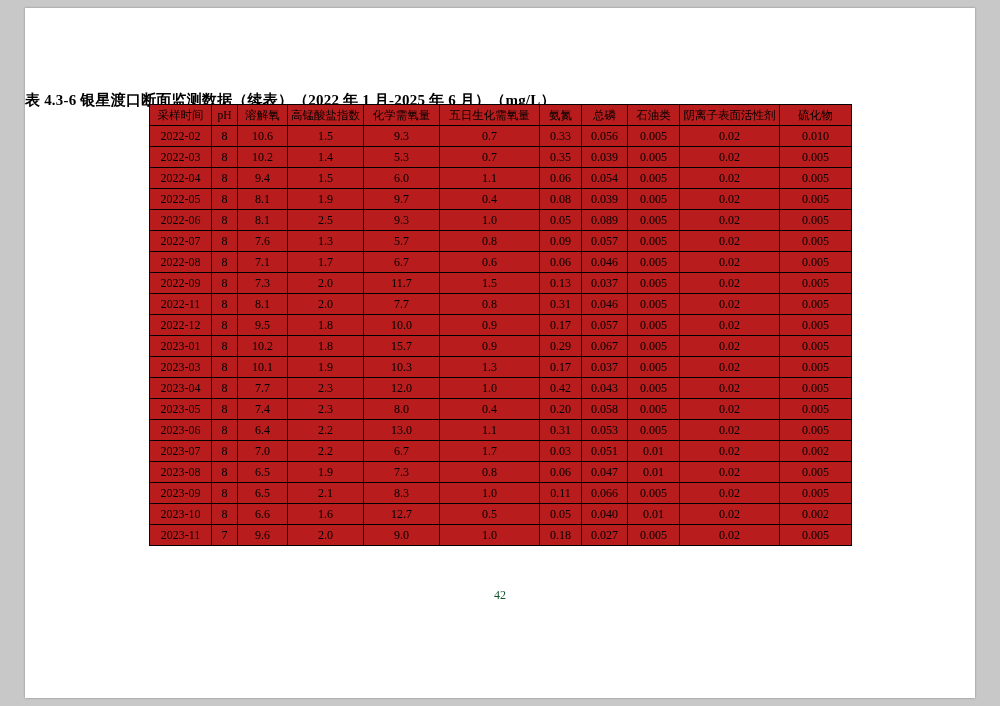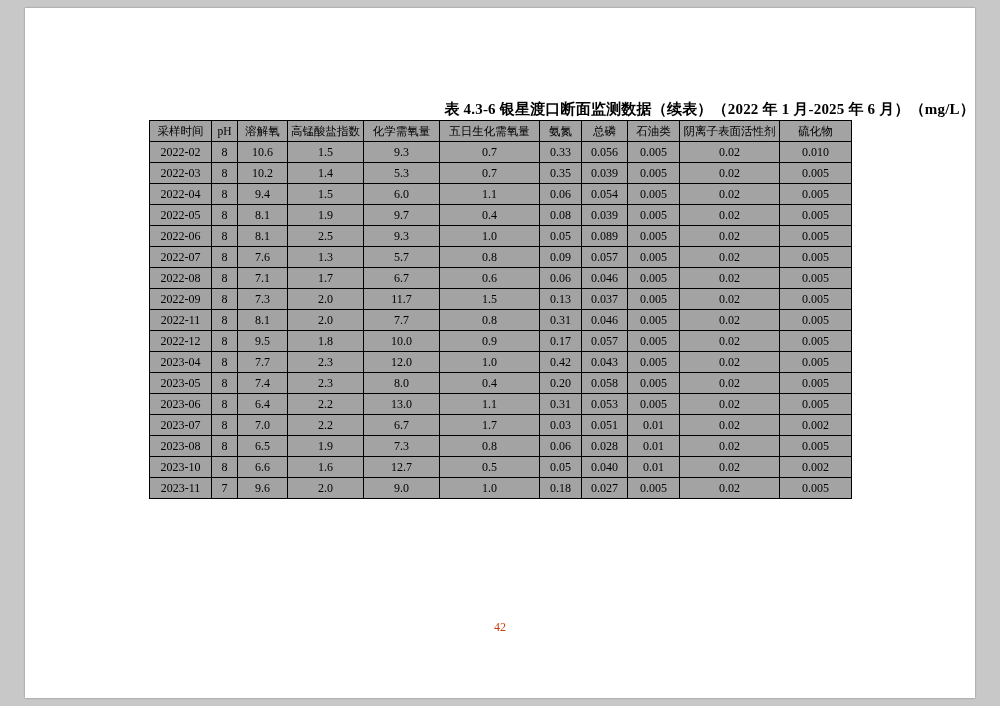--- a/index.html
+++ b/index.html
@@ -23,41 +23,41 @@
   }
   .page-inner {
     position: absolute;
     left: 0;
     top: 0;
     width: 950px;
     height: 690px;
   }
   .doc-title {
     position: absolute;
-    top: 92px;
+    top: 83px;
     left: 0;
     width: 950px;
-    text-align: right;
+    text-align: left;
     font-family: "Liberation Serif", serif;
     font-weight: bold;
     font-size: 15px;
     color: #000000;
     letter-spacing: 0.2px;
   }
   table.data-table {
     position: absolute;
-    top: 112px;
+    top: 96px;
     left: 124px;
     border-collapse: collapse;
     table-layout: fixed;
     width: 702px;
     font-family: "Liberation Serif", serif;
     font-size: 12px;
     color: #000000;
-    background: #a3a3a3;
+    background: #b91c1c;
   }
   table.data-table th,
   table.data-table td {
     border: 1px solid #000000;
     text-align: center;
     vertical-align: middle;
     padding: 0;
     height: 20px;
     line-height: 20px;
     white-space: nowrap;
@@ -76,27 +76,27 @@
   .c3 { width: 76px; }
   .c4 { width: 76px; }
   .c5 { width: 100px; }
   .c6 { width: 42px; }
   .c7 { width: 46px; }
   .c8 { width: 52px; }
   .c9 { width: 100px; }
   .c10 { width: 72px; }
   .page-number {
     position: absolute;
-    top: 612px;
+    top: 580px;
     left: 0;
     width: 950px;
     text-align: center;
     font-family: "Liberation Serif", serif;
     font-size: 12px;
-    color: #c2410c;
+    color: #14532d;
   }
 </style>
 </head>
 <body>
 
 <div class="page">
   <div class="page-inner">
 
     <div class="doc-title">表 4.3-6 银星渡口断面监测数据（续表）（2022 年 1 月-2025 年 6 月）（mg/L）</div>
 
@@ -254,20 +254,46 @@
           <td>1.8</td>
           <td>10.0</td>
           <td>0.9</td>
           <td>0.17</td>
           <td>0.057</td>
           <td>0.005</td>
           <td>0.02</td>
           <td>0.005</td>
         </tr>
         <tr>
+          <td class="datecell">2023-01</td>
+          <td>8</td>
+          <td>10.2</td>
+          <td>1.8</td>
+          <td>15.7</td>
+          <td>0.9</td>
+          <td>0.29</td>
+          <td>0.067</td>
+          <td>0.005</td>
+          <td>0.02</td>
+          <td>0.005</td>
+        </tr>
+        <tr>
+          <td class="datecell">2023-03</td>
+          <td>8</td>
+          <td>10.1</td>
+          <td>1.9</td>
+          <td>10.3</td>
+          <td>1.3</td>
+          <td>0.17</td>
+          <td>0.037</td>
+          <td>0.005</td>
+          <td>0.02</td>
+          <td>0.005</td>
+        </tr>
+        <tr>
           <td class="datecell">2023-04</td>
           <td>8</td>
           <td>7.7</td>
           <td>2.3</td>
           <td>12.0</td>
           <td>1.0</td>
           <td>0.42</td>
           <td>0.043</td>
           <td>0.005</td>
           <td>0.02</td>
@@ -313,22 +339,35 @@
           <td>0.002</td>
         </tr>
         <tr>
           <td class="datecell">2023-08</td>
           <td>8</td>
           <td>6.5</td>
           <td>1.9</td>
           <td>7.3</td>
           <td>0.8</td>
           <td>0.06</td>
-          <td>0.028</td>
+          <td>0.047</td>
           <td>0.01</td>
+          <td>0.02</td>
+          <td>0.005</td>
+        </tr>
+        <tr>
+          <td class="datecell">2023-09</td>
+          <td>8</td>
+          <td>6.5</td>
+          <td>2.1</td>
+          <td>8.3</td>
+          <td>1.0</td>
+          <td>0.11</td>
+          <td>0.066</td>
+          <td>0.005</td>
           <td>0.02</td>
           <td>0.005</td>
         </tr>
         <tr>
           <td class="datecell">2023-10</td>
           <td>8</td>
           <td>6.6</td>
           <td>1.6</td>
           <td>12.7</td>
           <td>0.5</td>

